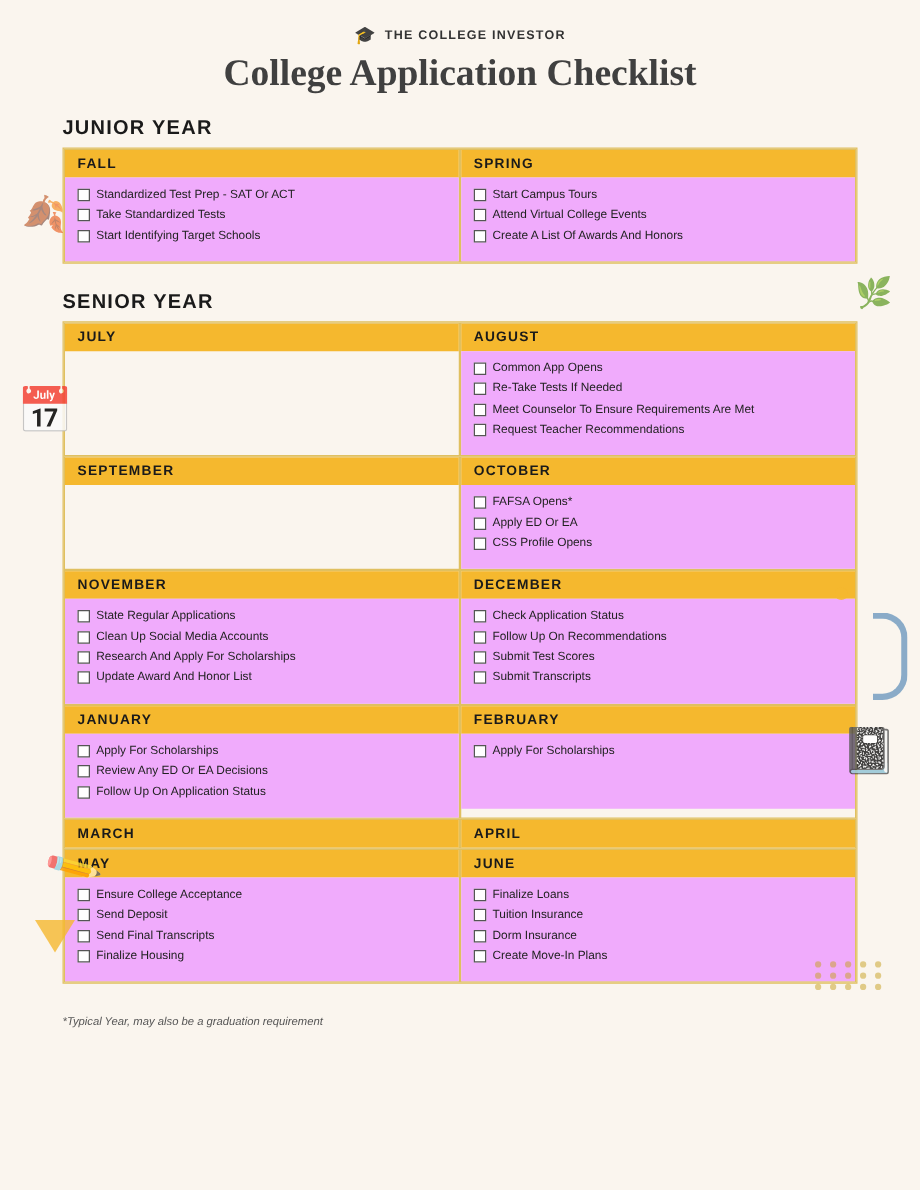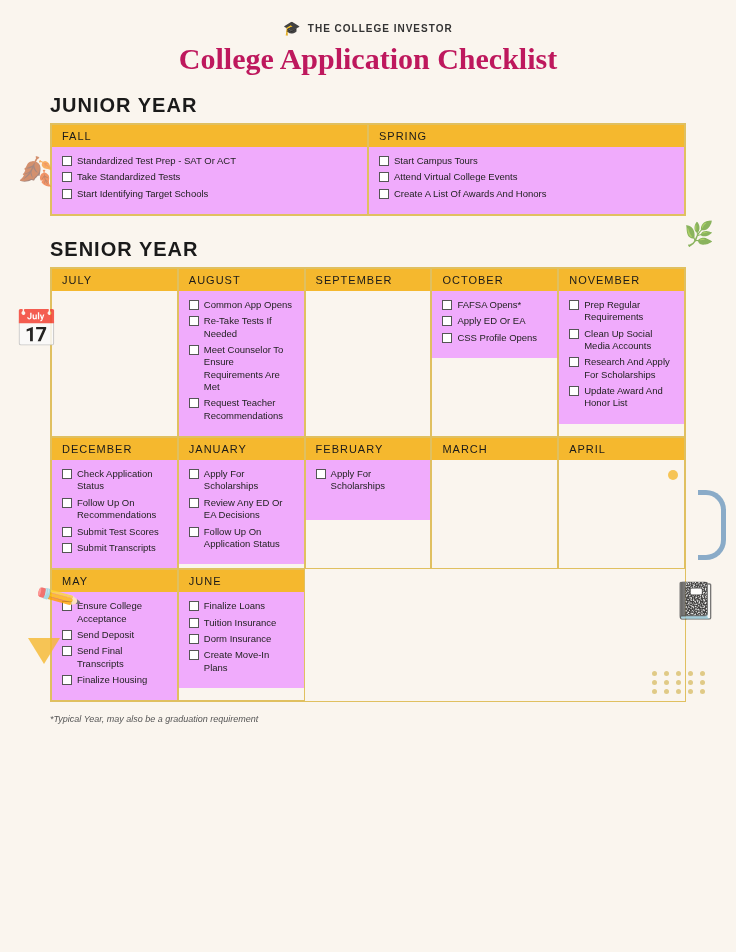--- a/index.html
+++ b/index.html
@@ -26,50 +26,50 @@
       color: #333;
       margin-bottom: 6px;
     }
     .brand-icon {
       font-size: 14px;
     }
     h1 {
       text-align: center;
       font-size: 30px;
       font-weight: 900;
-      color: #be185d;
+      color: #404040;
       margin-bottom: 18px;
       font-family: Georgia, serif;
     }
     .section-title {
-      font-size: 20px;
+      font-size: 16px;
       font-weight: 900;
       letter-spacing: 1px;
       color: #1a1a1a;
       margin-bottom: 6px;
       margin-top: 14px;
     }
     .grid {
       border: 1.5px solid #e0c060;
       display: grid;
       width: 100%;
     }
     .junior-grid {
       grid-template-columns: 1fr 1fr;
     }
     .senior-grid {
-      grid-template-columns: 1fr 1fr 1fr 1fr 1fr;
+      grid-template-columns: 1fr 1fr;
     }
     .cell {
       border: 1px solid #e0c060;
     }
     .cell-header {
       background-color: #f5b82e;
       font-size: 11px;
-      font-weight: normal;
+      font-weight: bold;
       letter-spacing: 1px;
       padding: 5px 10px;
       color: #1a1a1a;
     }
     .cell-body {
       padding: 8px 10px 10px 10px;
       background: #f0abfc;
       min-height: 60px;
     }
     .check-item {
@@ -87,21 +87,21 @@
       border: 1.2px solid #555;
       flex-shrink: 0;
       margin-top: 1px;
       background: #fff;
       display: inline-block;
     }
     .footnote {
       font-size: 9px;
       color: #555;
       font-style: italic;
-      margin-top: 12px;
+      margin-top: 25px;
     }
     
     .deco {
       position: absolute;
       pointer-events: none;
     }
     .deco-leaf-tl {
       top: 155px;
       left: 18px;
       font-size: 28px;
@@ -283,21 +283,21 @@
           <span>CSS Profile Opens</span>
         </div>
       </div>
     </div>
 
     <div class="cell">
       <div class="cell-header">NOVEMBER</div>
       <div class="cell-body">
         <div class="check-item">
           <span class="checkbox"></span>
-          <span>Prep Regular Requirements</span>
+          <span>State Regular Applications</span>
         </div>
         <div class="check-item">
           <span class="checkbox"></span>
           <span>Clean Up Social Media Accounts</span>
         </div>
         <div class="check-item">
           <span class="checkbox"></span>
           <span>Research And Apply For Scholarships</span>
         </div>
         <div class="check-item">

